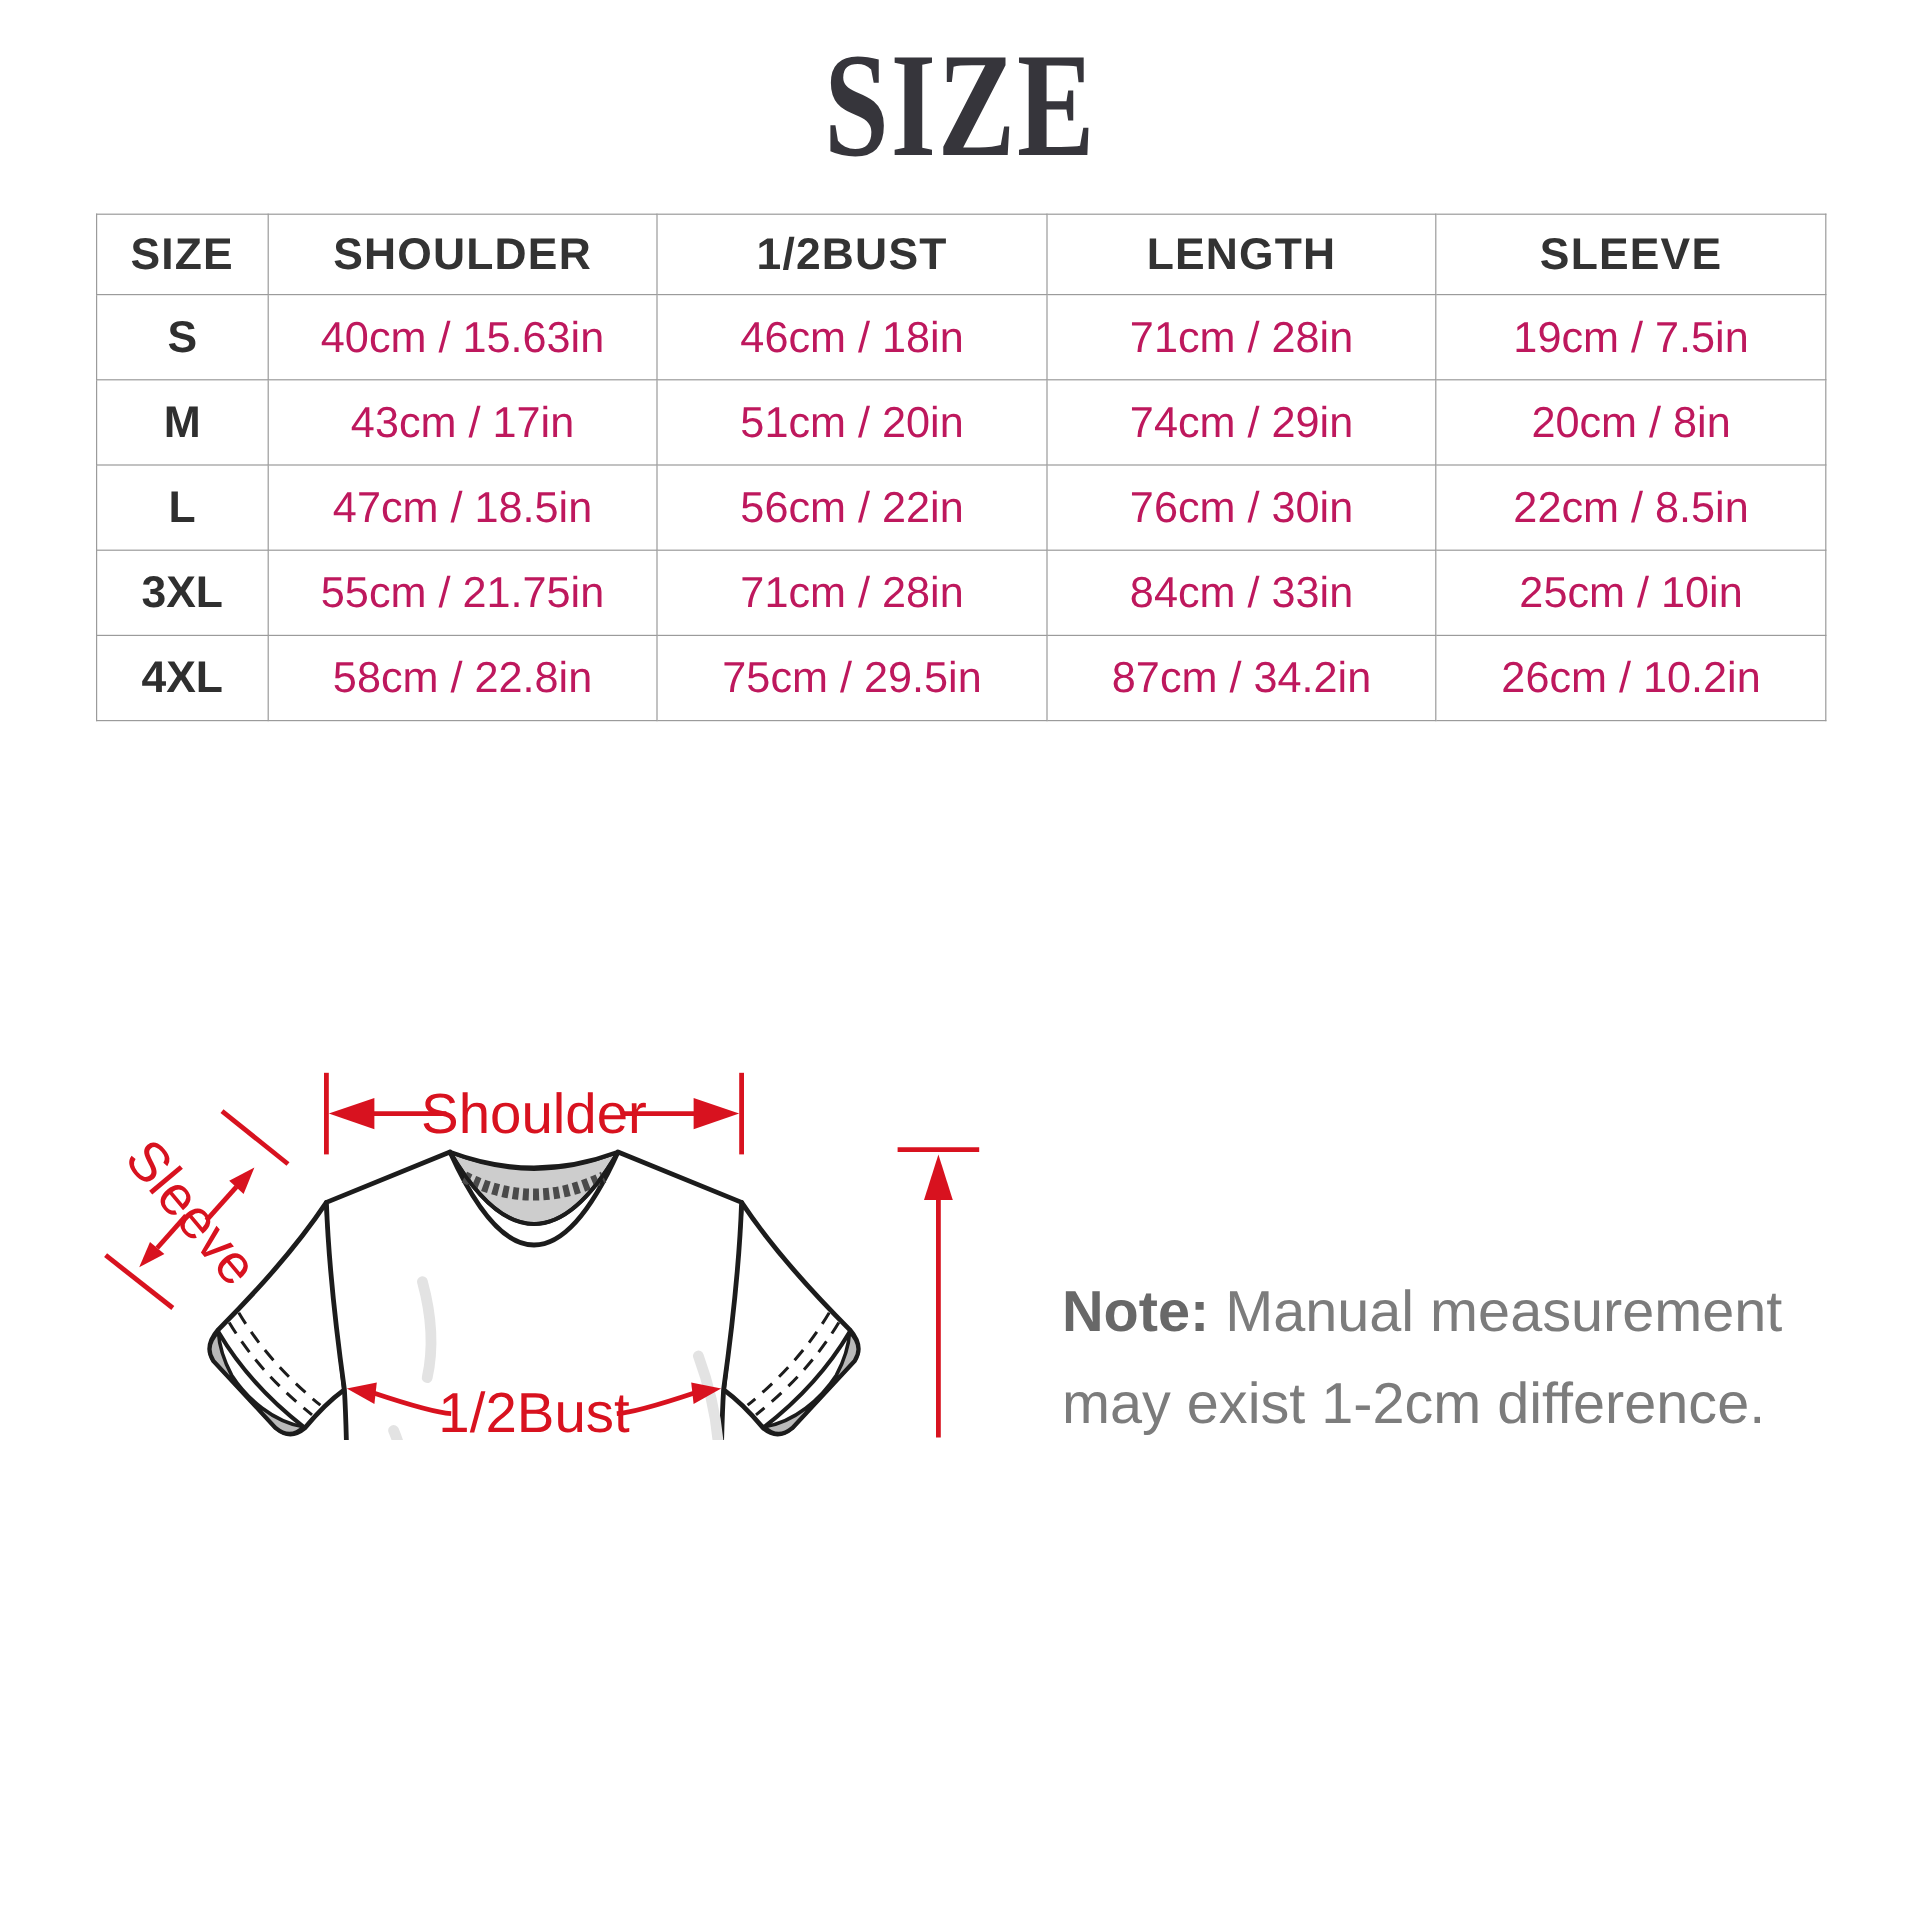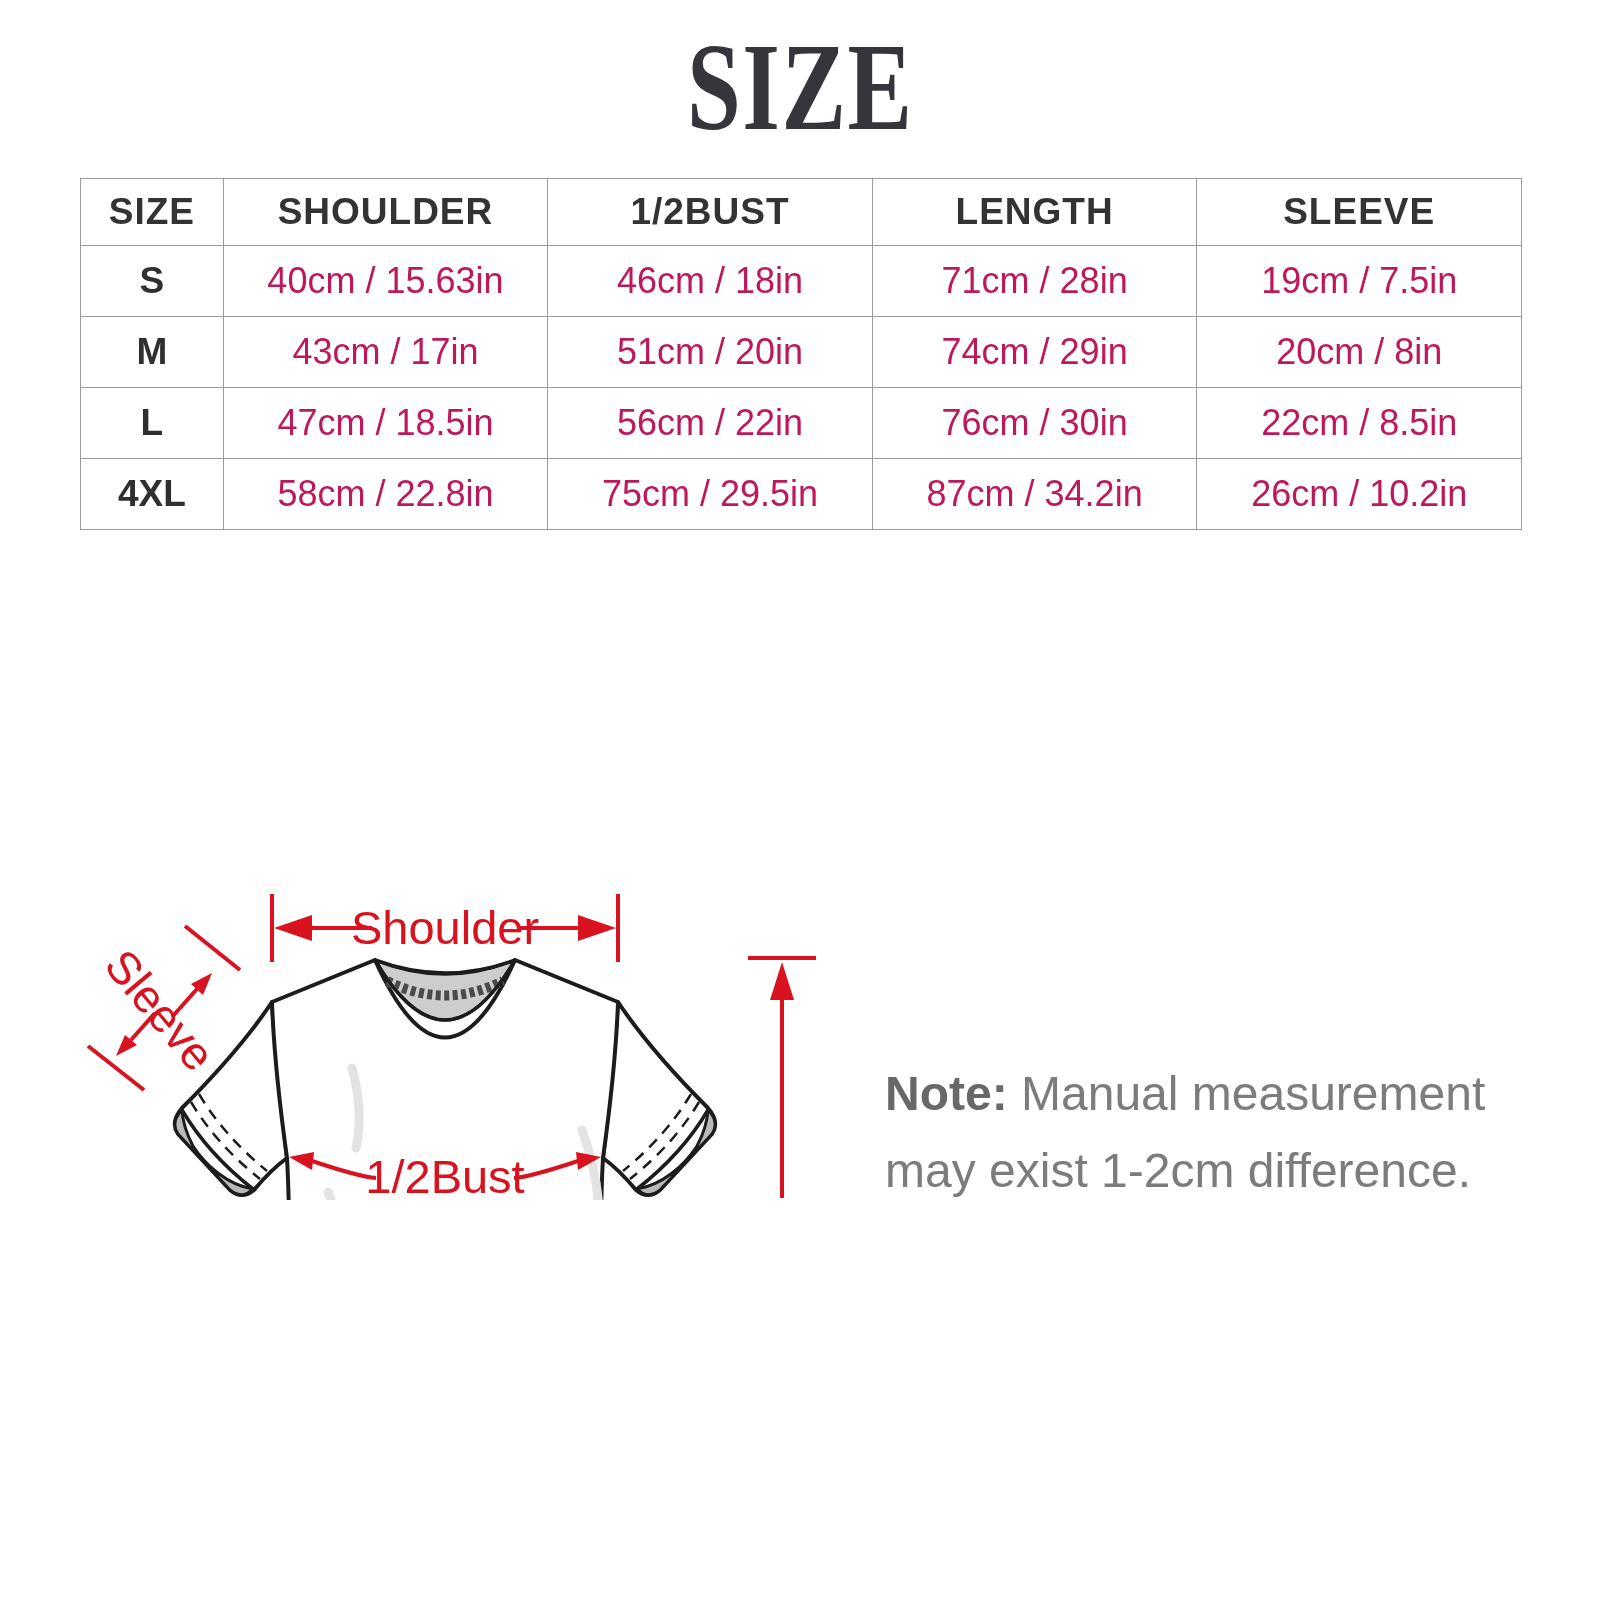--- a/index.html
+++ b/index.html
@@ -83,20 +83,27 @@
           <td>20cm / 8in</td>
         </tr>
         <tr>
           <td class="size-col">L</td>
           <td>47cm / 18.5in</td>
           <td>56cm / 22in</td>
           <td>76cm / 30in</td>
           <td>22cm / 8.5in</td>
         </tr>
         <tr>
+          <td class="size-col">3XL</td>
+          <td>55cm / 21.75in</td>
+          <td>71cm / 28in</td>
+          <td>84cm / 33in</td>
+          <td>25cm / 10in</td>
+        </tr>
+        <tr>
           <td class="size-col">4XL</td>
           <td>58cm / 22.8in</td>
           <td>75cm / 29.5in</td>
           <td>87cm / 34.2in</td>
           <td>26cm / 10.2in</td>
         </tr>
       </tbody>
     </table>
   </div>
 

